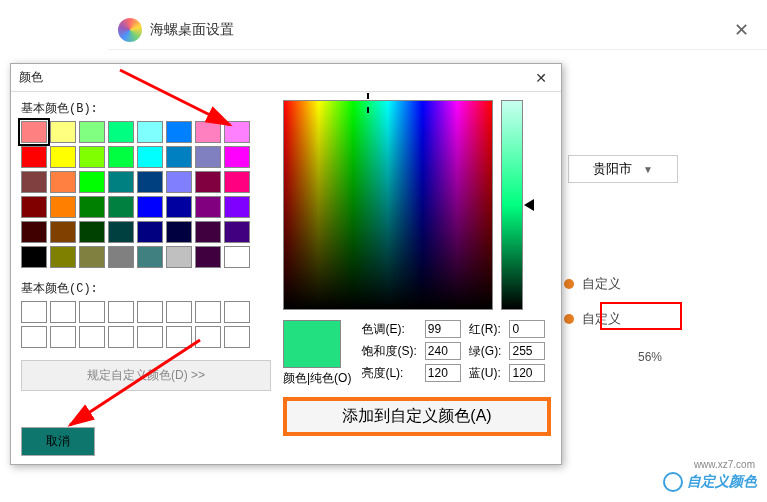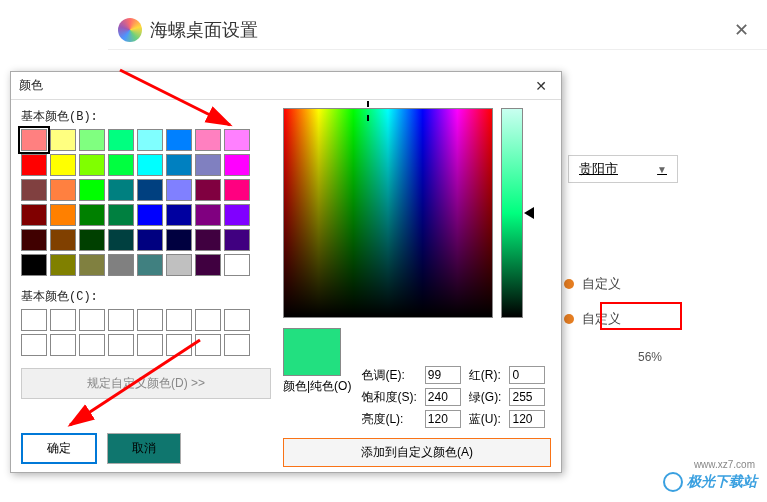--- a/index.html
+++ b/index.html
@@ -1,35 +1,35 @@
 <!DOCTYPE html>
 <html><head>
 <meta charset="utf-8">
 <style>
 * { box-sizing: border-box; margin: 0; padding: 0; font-family: "Microsoft YaHei", sans-serif; }
 body { background: #fff; width: 767px; height: 502px; position: relative; overflow: hidden; }
 
 .main-window { position: absolute; left: 108px; top: 10px; right: 0; height: 480px; background: #fff; }
 .main-title-bar { height: 40px; display: flex; align-items: center; padding: 0 10px; border-bottom: 1px solid #eee; }
 .main-logo { width: 24px; height: 24px; border-radius: 50%; background: conic-gradient(#ff6b6b, #ffd93d, #6bcf7f, #4d96ff, #9b59b6, #ff6b6b); margin-right: 8px; }
-.main-title { font-size: 18px; color: #333; }
+.main-title { font-size: 14px; color: #333; }
 .main-close { margin-left: auto; font-size: 18px; color: #666; cursor: pointer; padding: 0 8px; }
 .main-body { padding: 20px; position: relative; }
-.dropdown { display: inline-flex; align-items: center; border: 1px solid #ccc; padding: 4px 10px; font-size: 13px; min-width: 110px; justify-content: space-between; position: absolute; text-decoration: underline; }
+.dropdown { display: inline-flex; align-items: center; border: 1px solid #ccc; padding: 4px 24px; font-size: 13px; min-width: 110px; justify-content: space-between; position: absolute; }
 .dropdown .caret { font-size: 10px; color: #666; }
 .opt-row { position: absolute; display: flex; align-items: center; gap: 8px; }
 .dot { width: 10px; height: 10px; border-radius: 50%; }
 .dot-green { background: #2ecc71; }
 .dot-yellow { background: #f1c40f; }
 .dot-orange { background: #e67e22; }
 .opt-label { font-size: 13px; color: #444; }
 .red-box { position: absolute; border: 2px solid #ff0000; }
 .percent { position: absolute; font-size: 12px; color: #555; }
 
-.color-dialog { position: absolute; left: 10px; top: 71px; width: 552px; height: 402px; background: #fff; border: 1px solid #aaa; box-shadow: 2px 2px 8px rgba(0,0,0,0.3); }
+.color-dialog { position: absolute; left: 10px; top: 63px; width: 552px; height: 402px; background: #fff; border: 1px solid #aaa; box-shadow: 2px 2px 8px rgba(0,0,0,0.3); }
 .cd-title-bar { height: 28px; background: #fff; border-bottom: 1px solid #ddd; display: flex; align-items: center; padding: 0 8px; font-size: 12px; }
 .cd-title { color: #222; }
 .cd-close { margin-left: auto; font-size: 14px; color: #333; cursor: pointer; padding: 0 6px; }
 .cd-body { display: flex; padding: 8px 10px; gap: 12px; height: calc(100% - 28px); }
 .cd-left { width: 250px; display: flex; flex-direction: column; }
 .cd-right { flex: 1; display: flex; flex-direction: column; }
 
 .section-label { font-size: 12px; color: #222; margin-bottom: 4px; font-family: Liberation Mono, monospace; }
 
 .basic-grid { display: grid; grid-template-columns: repeat(8, 26px); grid-template-rows: repeat(6, 22px); gap: 3px; margin-bottom: 12px; }
@@ -50,23 +50,23 @@
 .crosshair { position: absolute; width: 12px; height: 12px; pointer-events: none; }
 .crosshair::before, .crosshair::after { content:""; position:absolute; background:#000; }
 .crosshair::before { left:5px; top:-4px; width:2px; height:6px; }
 .crosshair::after { left:5px; bottom:-4px; width:2px; height:6px; }
 .lum-slider { width: 22px; height: 210px; border: 1px solid #888; background: linear-gradient(to bottom, #c8fff0, #00ff7f 50%, #000); position: relative; }
 .lum-arrow { position: absolute; right: -12px; top: 50%; width: 0; height: 0; border-top: 6px solid transparent; border-bottom: 6px solid transparent; border-right: 10px solid #000; transform: translateY(-50%); }
 
 .preview-row { display: flex; gap: 10px; margin-top: 10px; align-items: flex-start; }
 .preview-box { width: 58px; height: 48px; border: 1px solid #888; background: #22e080; }
 .preview-label { font-size: 12px; margin-top: 2px; text-align: center; }
-.value-grid { display: grid; grid-template-columns: auto 36px auto 36px; gap: 4px 8px; font-size: 12px; align-items: center; margin-top: 38px; }
+.value-grid { display: grid; grid-template-columns: auto 36px auto 36px; gap: 4px 8px; font-size: 12px; align-items: center; }
 .value-grid input { width: 36px; font-size: 12px; padding: 1px 2px; border: 1px solid #999; }
-.add-btn { margin-top: 10px; padding: 5px; font-size: 12px; border: 1px solid #f97316; background: #f5f5f5; cursor: pointer; text-align: center; }
+.add-btn { margin-top: 10px; padding: 5px; font-size: 16px; border: 4px solid #f97316; background: #f5f5f5; cursor: pointer; text-align: center; }
 
 .arrow-svg { position: absolute; pointer-events: none; }
 
 .watermark { position: absolute; right: 10px; bottom: 10px; display: flex; align-items: center; gap: 4px; font-size: 14px; color: #3aa0e0; font-style: italic; font-weight: bold; }
 .wm-icon { width: 20px; height: 20px; border: 2px solid #3aa0e0; border-radius: 50%; position: relative; }
 .wm-url { position: absolute; right: 12px; bottom: 32px; font-size: 10px; color: #888; }
 </style>
 </head>
 <body>
 
@@ -170,21 +170,20 @@
           <div class="custom-swatch"></div>
           <div class="custom-swatch"></div>
           <div class="custom-swatch"></div>
           <div class="custom-swatch"></div>
           <div class="custom-swatch"></div>
           <div class="custom-swatch"></div>
           <div class="custom-swatch"></div>
         </div>
       <button class="define-btn">规定自定义颜色(D) &gt;&gt;</button>
       <div class="btn-row">
-        <button class="btn primary">确定</button>
         <button class="btn">取消</button>
       </div>
     </div>
     <div class="cd-right">
       <div class="picker-area">
         <div class="gradient-box">
           <div class="crosshair" style="left:78px; top:-4px;"></div>
         </div>
         <div class="lum-slider">
           <div class="lum-arrow"></div>
@@ -228,14 +227,14 @@
       <marker id="ah2" markerWidth="10" markerHeight="10" refX="8" refY="3" orient="auto">
         <path d="M0,0 L0,6 L9,3 z" fill="#ff0000"></path>
       </marker>
     </defs>
   <line x1="160" y1="10" x2="30" y2="95" stroke="#ff0000" stroke-width="3" marker-end="url(#ah2)"></line>
 </svg>
 
 <div class="wm-url">www.xz7.com</div>
 <div class="watermark">
   <div class="wm-icon"></div>
-  <span>极光下载站</span>
+  <span>自定义颜色</span>
 </div>
 
 </body></html>

